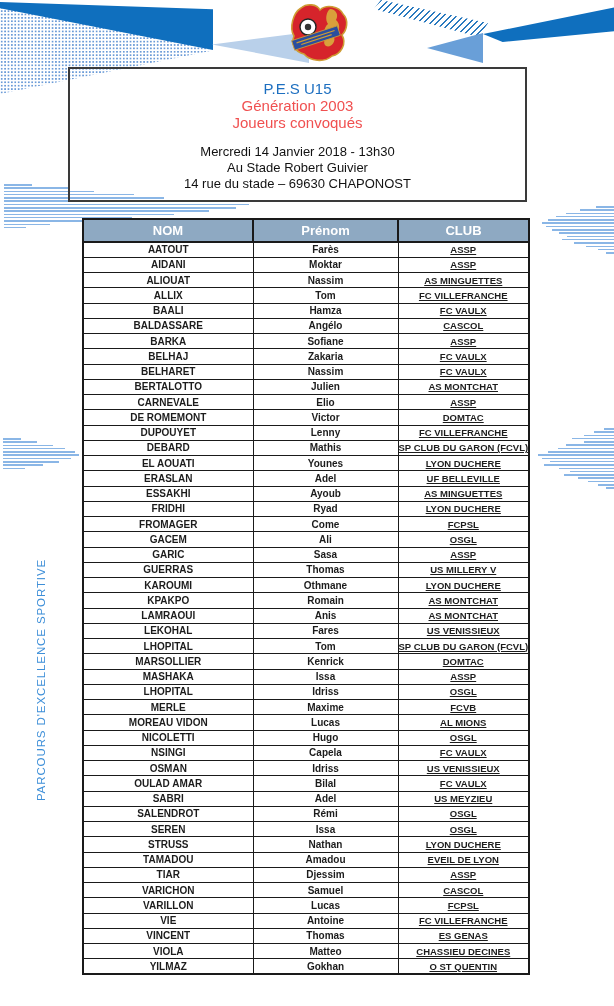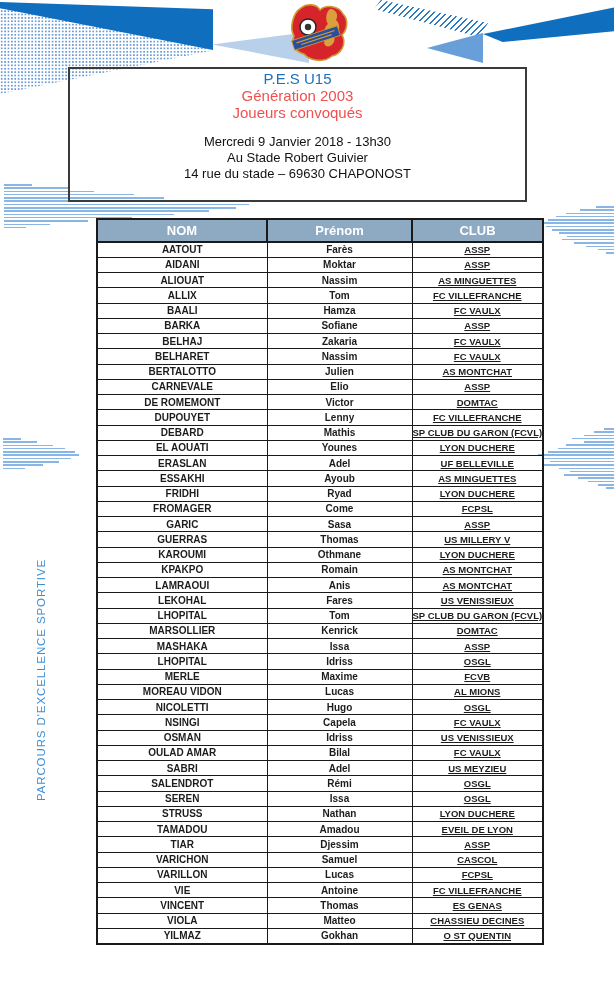--- a/index.html
+++ b/index.html
@@ -23,35 +23,35 @@
       clip-path:polygon(0 78%,100% 4%,100% 70%,15% 100%);}
   .mid-triangle-right{left:427px;top:33px;width:56px;height:30px;background:#699fd8;
       clip-path:polygon(0 50%,100% 0,100% 100%);}
   .speedlines{position:absolute;}
   .speedlines .ln{height:1.5px;background:#8ab6e6;margin-bottom:1.8px;}
   .speedlines.align-right .ln{margin-left:auto;}
 
   
   .title-box{position:absolute;left:68px;top:67px;width:459px;height:135px;
       border:2px solid #3a3a3a;box-sizing:border-box;text-align:center;}
-  .title-box .t1{margin-top:1px;font-size:15px;color:#1d6fc0;line-height:17px;}
+  .title-box .t1{margin-top:11px;font-size:15px;color:#1d6fc0;line-height:17px;}
   .title-box .t2,.title-box .t3{font-size:15px;color:#f05050;line-height:17px;}
   .title-box .gap{height:13px;}
   .title-box .t4,.title-box .t5,.title-box .t6{font-size:13px;color:#121212;line-height:16px;}
 
   
   .crest{position:absolute;left:286px;top:2px;width:70px;height:62px;}
 
   
   .vertical-banner{position:absolute;left:41px;top:680px;
       transform:translate(-50%,-50%) rotate(-90deg);
       white-space:nowrap;font-size:11.5px;letter-spacing:0.9px;color:#3e8fd8;}
 
   
-  table.roster{position:absolute;left:96px;top:218px;width:446px;
+  table.roster{position:absolute;left:82px;top:218px;width:446px;
       border-collapse:collapse;table-layout:fixed;
       border:2px solid #1a1a1a;}
   table.roster col.c1{width:170px;} table.roster col.c2{width:145px;} table.roster col.c3{width:131px;}
   table.roster th{background:#8ea9c2;color:#ffffff;font-size:13px;font-weight:bold;
       height:21px;border:2px solid #1a1a1a;padding:0;}
   table.roster td{border:1.5px solid #1a1a1a;height:15.26px;box-sizing:border-box;
       padding:0;text-align:center;font-weight:bold;font-size:10px;color:#1c1c1c;
       white-space:nowrap;overflow:hidden;line-height:13px;}
   table.roster td:nth-child(3){font-size:9.5px;text-decoration:underline;}
 </style>
@@ -144,21 +144,21 @@
       <rect x="10" y="34" width="40" height="1.2" fill="#cf9c33"></rect>
       <rect x="14" y="37" width="32" height="1.2" fill="#cf9c33"></rect>
     </g>
   </svg>
 
   <div class="title-box">
     <div class="t1">P.E.S U15</div>
     <div class="t2">Génération 2003</div>
     <div class="t3">Joueurs convoqués</div>
     <div class="gap"></div>
-    <div class="t4">Mercredi 9 Janvier 2018 - 13h30</div>
+    <div class="t4">Mercredi 14 Janvier 2018 - 13h30</div>
     <div class="t5">Au Stade Robert Guivier</div>
     <div class="t6">14 rue du stade – 69630 CHAPONOST</div>
   </div>
 
   <div class="vertical-banner">PARCOURS D'EXCELLENCE SPORTIVE</div>
 
   <table class="roster">
     <colgroup>
         <col class="c1">
         <col class="c2">
@@ -191,20 +191,25 @@
           <td>ALLIX</td>
           <td>Tom</td>
           <td>FC VILLEFRANCHE</td>
         </tr>
         <tr>
           <td>BAALI</td>
           <td>Hamza</td>
           <td>FC VAULX</td>
         </tr>
         <tr>
+          <td>BALDASSARE</td>
+          <td>Angélo</td>
+          <td>CASCOL</td>
+        </tr>
+        <tr>
           <td>BARKA</td>
           <td>Sofiane</td>
           <td>ASSP</td>
         </tr>
         <tr>
           <td>BELHAJ</td>
           <td>Zakaria</td>
           <td>FC VAULX</td>
         </tr>
         <tr>
@@ -256,20 +261,25 @@
           <td>FRIDHI</td>
           <td>Ryad</td>
           <td>LYON DUCHERE</td>
         </tr>
         <tr>
           <td>FROMAGER</td>
           <td>Come</td>
           <td>FCPSL</td>
         </tr>
         <tr>
+          <td>GACEM</td>
+          <td>Ali</td>
+          <td>OSGL</td>
+        </tr>
+        <tr>
           <td>GARIC</td>
           <td>Sasa</td>
           <td>ASSP</td>
         </tr>
         <tr>
           <td>GUERRAS</td>
           <td>Thomas</td>
           <td>US MILLERY V</td>
         </tr>
         <tr>

